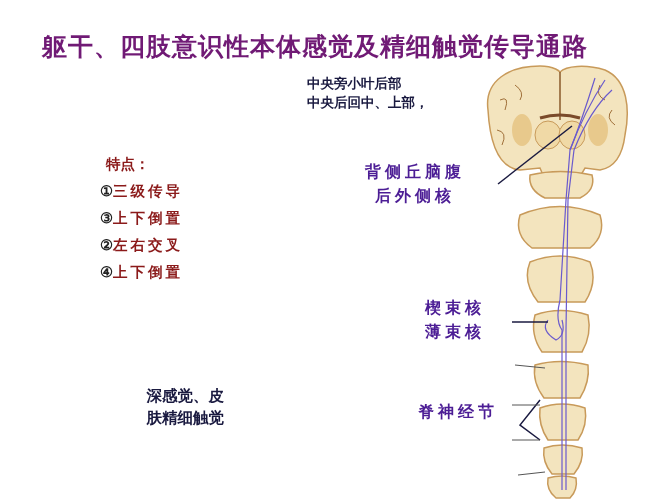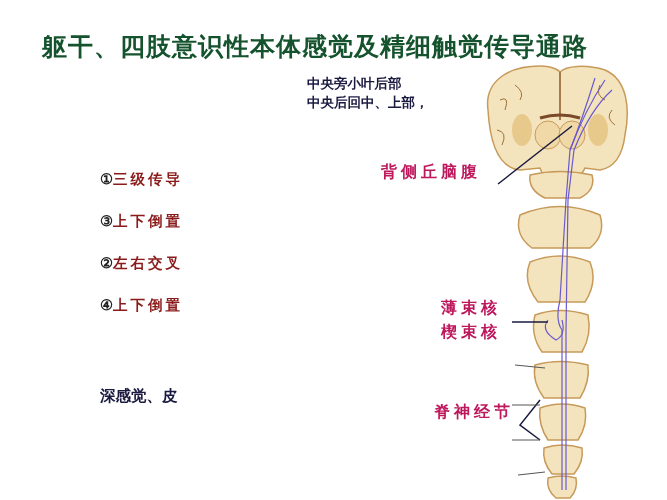--- a/index.html
+++ b/index.html
@@ -1,24 +1,24 @@
 <!DOCTYPE html>
 <html><head>
 <meta charset="utf-8">
 <style>
   html, body { margin:0; padding:0; background:#ffffff; }
   body { width:667px; height:500px; position:relative; overflow:hidden; font-family:"DejaVu Sans", sans-serif; }
-  .title { position:absolute; left:42px; top:30px; width:600px; font-size:25px; font-weight:bold; color:#14532d; letter-spacing:1px; font-family:"DejaVu Serif", serif; white-space:nowrap; }
+  .title { position:absolute; left:42px; top:30px; width:600px; font-size:25px; font-weight:bold; color:#701a75; letter-spacing:1px; font-family:"DejaVu Serif", serif; white-space:nowrap; }
   .top-label { position:absolute; left:307px; top:74px; font-size:13.5px; font-weight:bold; color:#1a1a40; line-height:19px; }
   .features { position:absolute; left:100px; top:150px; color:#8b1a1a; font-weight:bold; font-size:14.5px; line-height:27px; font-family:"DejaVu Serif", serif; }
   .features .feat-title { padding-left:6px; }
-  .features .item { letter-spacing:3px;margin-top:15px; }
+  .features .item { letter-spacing:3px; }
   .features .num { color:#222; letter-spacing:0; }
-  .red-label { position:absolute; color:#be185d; font-weight:bold; font-size:16px; line-height:24px; letter-spacing:4px; font-family:"DejaVu Serif", serif; text-align:center;margin-left:16px; }
-  .receptor { position:absolute; left:100px; top:385px; width:112px; text-align:left; font-size:15.5px; line-height:22px; color:#1a1a40; font-weight:bold; }
+  .red-label { position:absolute; color:#4c1d95; font-weight:bold; font-size:16px; line-height:24px; letter-spacing:4px; font-family:"DejaVu Serif", serif; text-align:center; }
+  .receptor { position:absolute; left:112px; top:385px; width:112px; text-align:right; font-size:15.5px; line-height:22px; color:#1a1a40; font-weight:bold; }
   svg.anat { position:absolute; left:0; top:0; }
 </style>
 </head>
 <body>
 
 <svg class="anat" width="667" height="500">
 
   <g>
     <path d="M488 110 C484 80 510 66 540 66 C555 66 560 72 560 72 C566 66 585 64 605 70 C628 80 630 110 625 135 C622 160 612 168 600 170 L585 168 L578 180 L545 180 L540 168 L520 170 C500 168 490 145 488 110 Z" fill="#f3e4be" stroke="#c89a5a" stroke-width="1.5"></path>
     <path d="M560 72 L560 120" stroke="#8a5a2a" stroke-width="1.5"></path>
@@ -57,32 +57,35 @@
 </svg>
 
 <div class="title">躯干、四肢意识性本体感觉及精细触觉传导通路</div>
 
 <div class="top-label">
   <div>中央旁小叶后部</div>
   <div>中央后回中、上部，</div>
 </div>
 
 <div class="features">
+  <div class="feat-title">特点：</div>
   <div class="item"><span class="num">①</span><span>三级传导</span></div>
   <div class="item"><span class="num">③</span><span>上下倒置</span></div>
   <div class="item"><span class="num">②</span><span>左右交叉</span></div>
   <div class="item"><span class="num">④</span><span>上下倒置</span></div>
 </div>
 
 <div class="red-label" style="left:365px; top:160px;">
   <div>背侧丘脑腹</div>
+  <div>后外侧核</div>
 </div>
 
 <div class="red-label" style="left:425px; top:296px;">
+  <div>楔束核</div>
   <div>薄束核</div>
-  <div>楔束核</div>
 </div>
 
 <div class="red-label" style="left:418px; top:400px;">脊神经节</div>
 
 <div class="receptor">
   <div>深感觉、皮</div>
+  <div>肤精细触觉</div>
 </div>
 
 </body></html>

